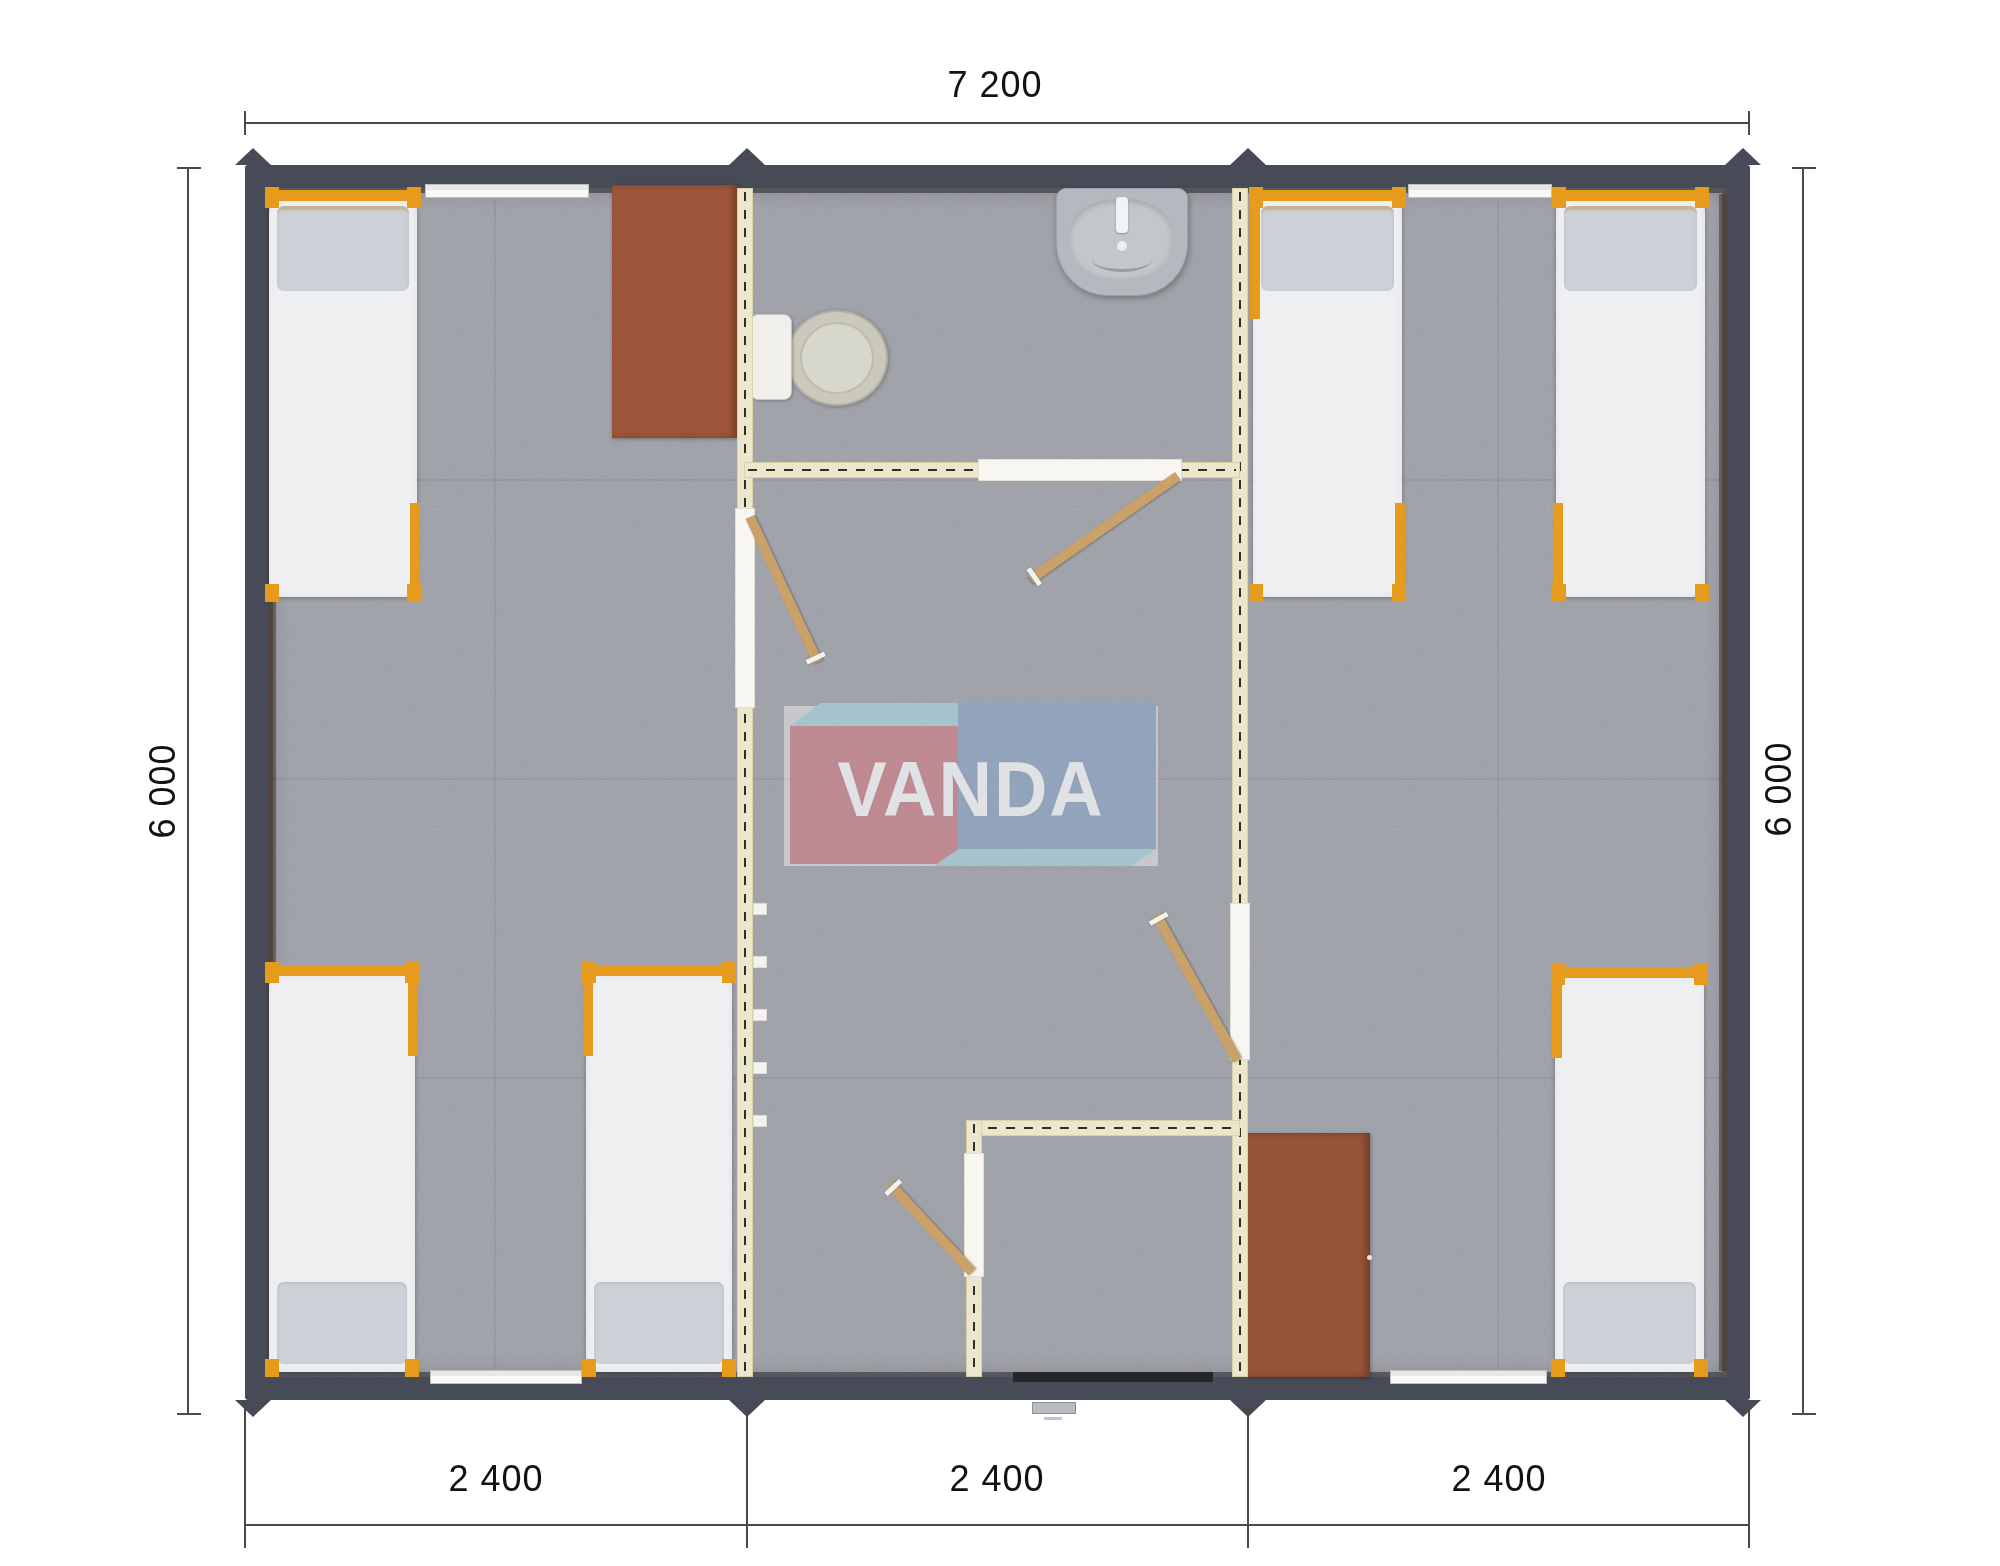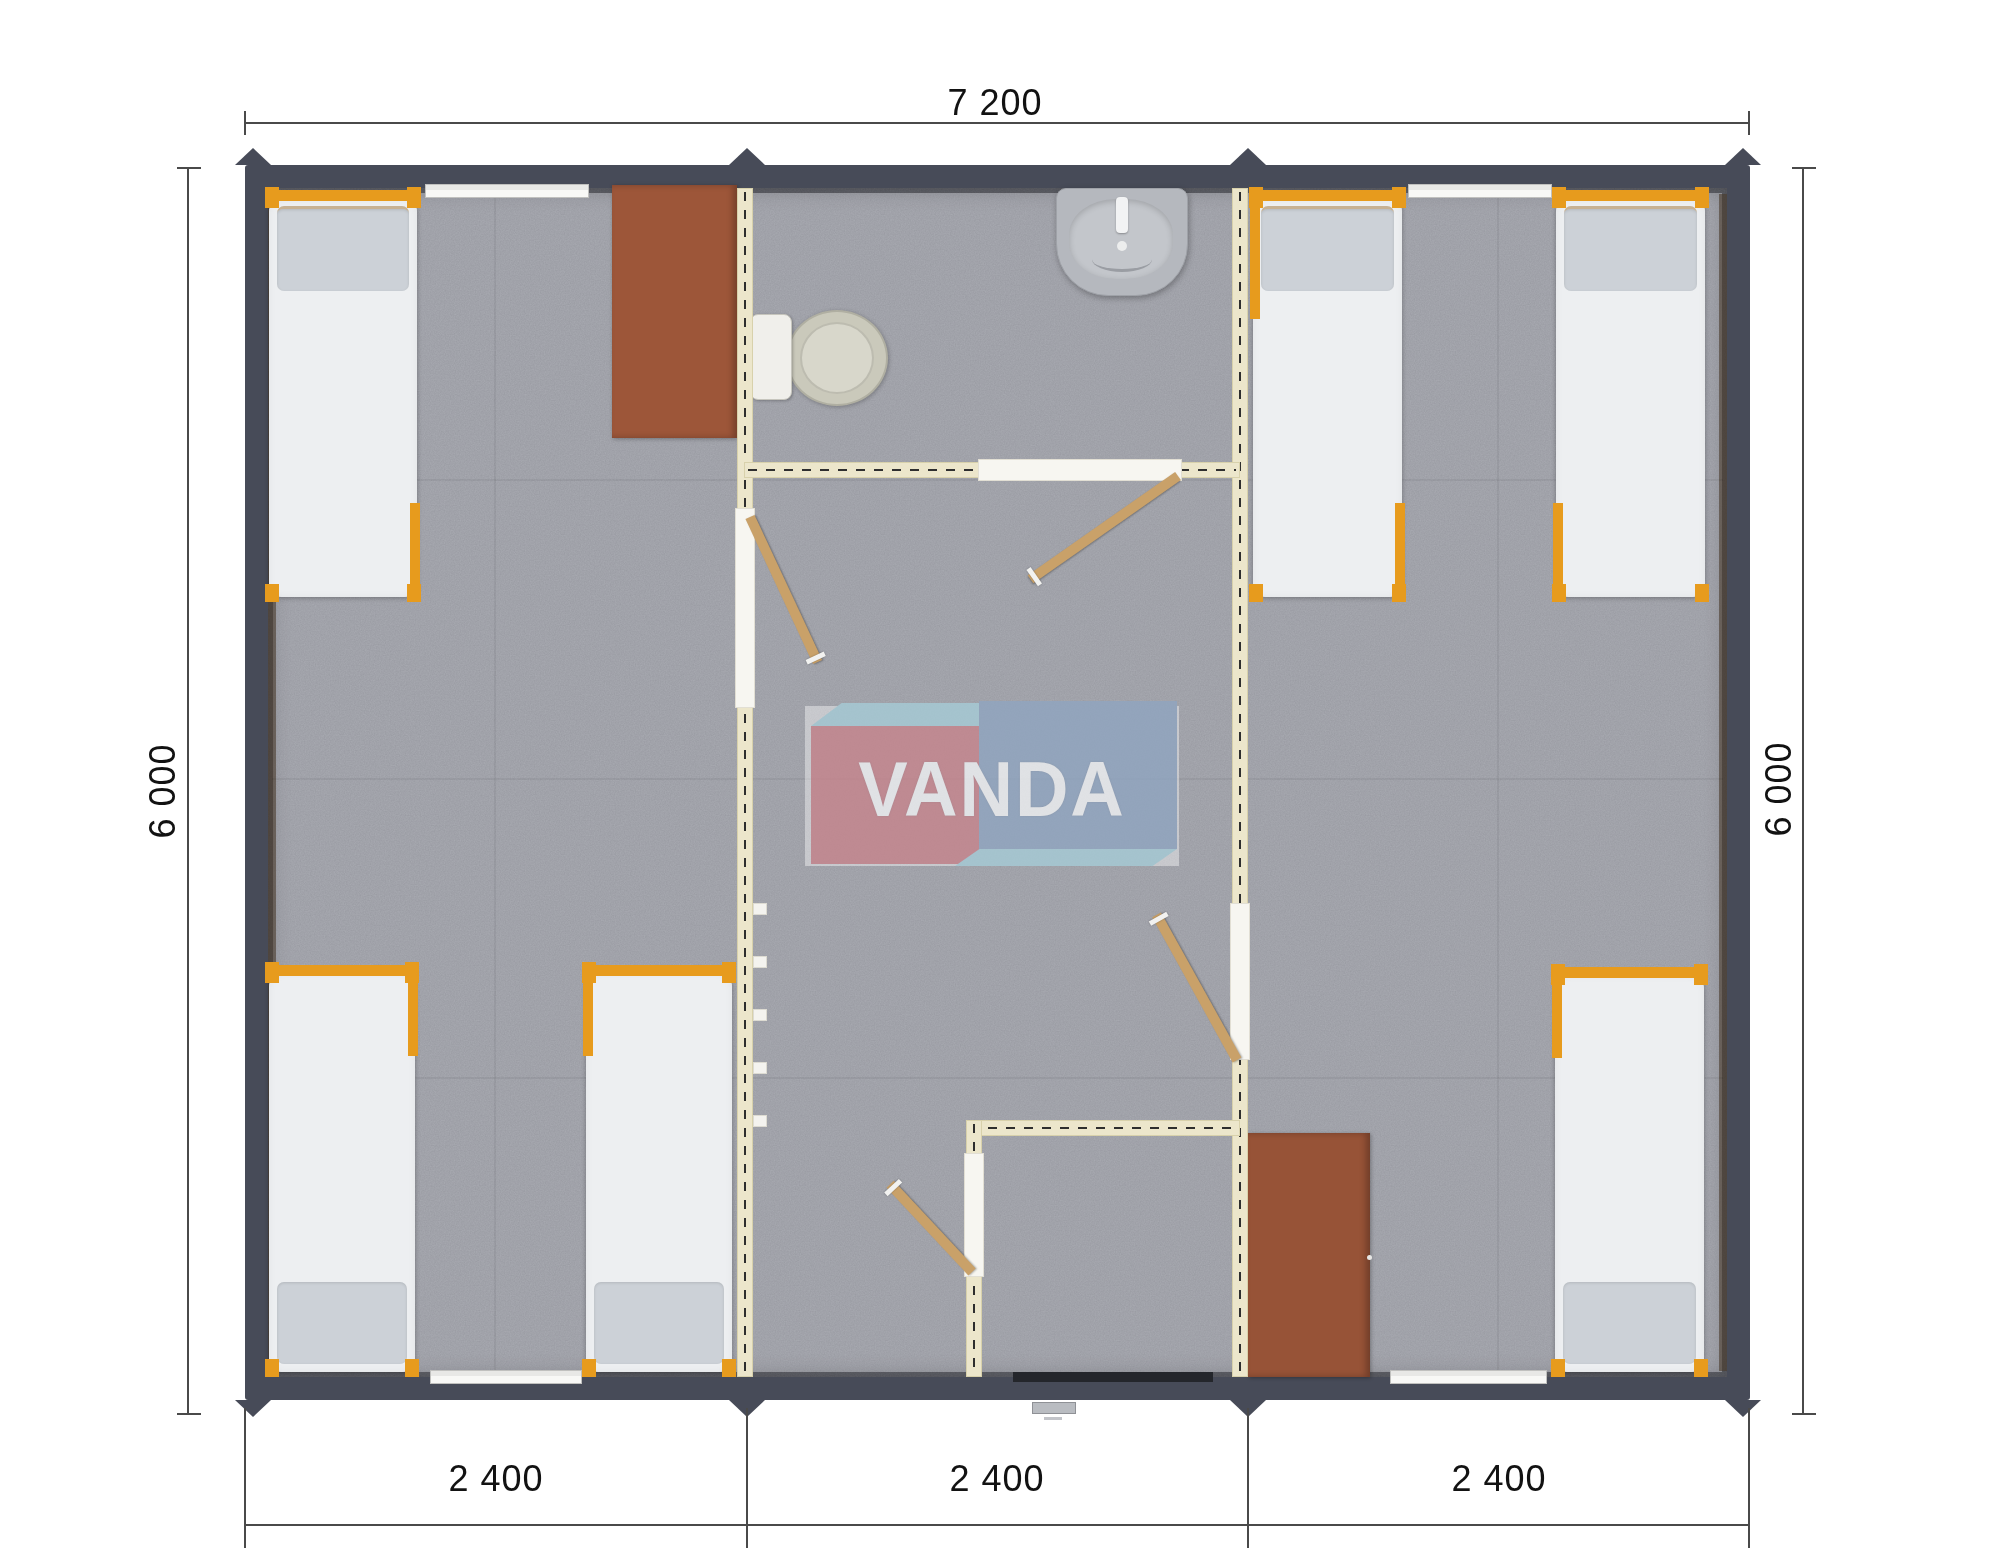--- a/index.html
+++ b/index.html
@@ -75,35 +75,35 @@
   .toilet .tank{position:absolute;left:0;top:6px;width:40px;height:84px;background:#f0efeb;border:1px solid #c6c5bd;border-radius:8px;box-shadow:1px 1px 3px rgba(0,0,0,.25);}
   .toilet .bowl{position:absolute;left:36px;top:2px;width:98px;height:92px;background:#cac9bb;border:2px solid #b0afa2;border-radius:50%;box-shadow:1px 1px 4px rgba(0,0,0,.25);}
   .toilet .seat{position:absolute;left:50px;top:14px;width:70px;height:68px;background:#d8d7cb;border:2px solid #bdbcb0;border-radius:50%;}
   .sink{position:absolute;left:1056px;top:188px;width:130px;height:106px;background:#b5b8be;border:1px solid #9fa2a8;border-radius:10px 10px 52px 52px;box-shadow:1px 2px 6px rgba(0,0,0,.3);z-index:25;}
   .sink .basin{position:absolute;left:12px;top:10px;width:104px;height:80px;background:#c3c6cb;border-radius:45%;box-shadow:inset 0 2px 6px rgba(0,0,0,.18);}
   .sink .faucet{position:absolute;left:59px;top:8px;width:12px;height:36px;background:#f2f3f4;border-radius:4px;box-shadow:0 1px 2px rgba(0,0,0,.3);}
   .sink .fdot{position:absolute;left:60px;top:52px;width:10px;height:10px;background:#eceded;border-radius:50%;}
   .sink .smile{position:absolute;left:35px;top:58px;width:60px;height:22px;border-bottom:3px solid #9a9da3;border-radius:50%;}
 
   
-  .logo{position:absolute;left:803px;top:698px;width:378px;height:176px;opacity:.82;z-index:15;}
+  .logo{position:absolute;left:782px;top:698px;width:378px;height:176px;opacity:.82;z-index:15;}
   .logo .band{position:absolute;left:2px;top:8px;width:374px;height:160px;background:rgba(255,255,255,.5);}
   .logo .pink{position:absolute;left:8px;top:28px;width:170px;height:138px;background:var(--logo-pink,#c6858d);}
   .logo .bevel-top{position:absolute;left:8px;top:5px;width:170px;height:23px;background:var(--logo-light-blue,#a6cbd6);clip-path:polygon(18% 0,100% 0,100% 100%,0 100%);}
   .logo .blue{position:absolute;left:176px;top:3px;width:198px;height:148px;background:var(--logo-blue,#90a5c0);}
   .logo .bevel-bottom{position:absolute;left:152px;top:151px;width:222px;height:17px;background:var(--logo-light-blue,#a6cbd6);clip-path:polygon(11% 0,100% 0,89% 100%,0 100%);}
   .logo .logo-text{position:absolute;left:19px;top:52px;width:340px;text-align:center;font-size:78px;line-height:1;font-weight:800;
     color:#eef0f2;letter-spacing:2px;transform:scaleX(.95);text-shadow:0 0 2px rgba(120,120,130,.35);}
 </style>
 </head>
 <body>
 
 <div class="stage">
 
-  <div class="dim-text" style="left:845px;top:82px;width:300px;">7 200</div>
+  <div class="dim-text" style="left:845px;top:64px;width:300px;">7 200</div>
   <div class="dim-line" style="left:245px;top:122px;width:1505px;height:2px;"></div>
   <div class="dim-line" style="left:244px;top:111px;width:2px;height:24px;"></div>
   <div class="dim-line" style="left:1748px;top:111px;width:2px;height:24px;"></div>
 
   <div class="dim-text dim-text-v" style="left:63px;top:770px;width:200px;">6 000</div>
   <div class="dim-line" style="left:187px;top:168px;width:2px;height:1247px;"></div>
   <div class="dim-line" style="left:177px;top:167px;width:24px;height:2px;"></div>
   <div class="dim-line" style="left:177px;top:1413px;width:24px;height:2px;"></div>
 
   <div class="dim-text dim-text-v" style="left:1679px;top:768px;width:200px;">6 000</div>

